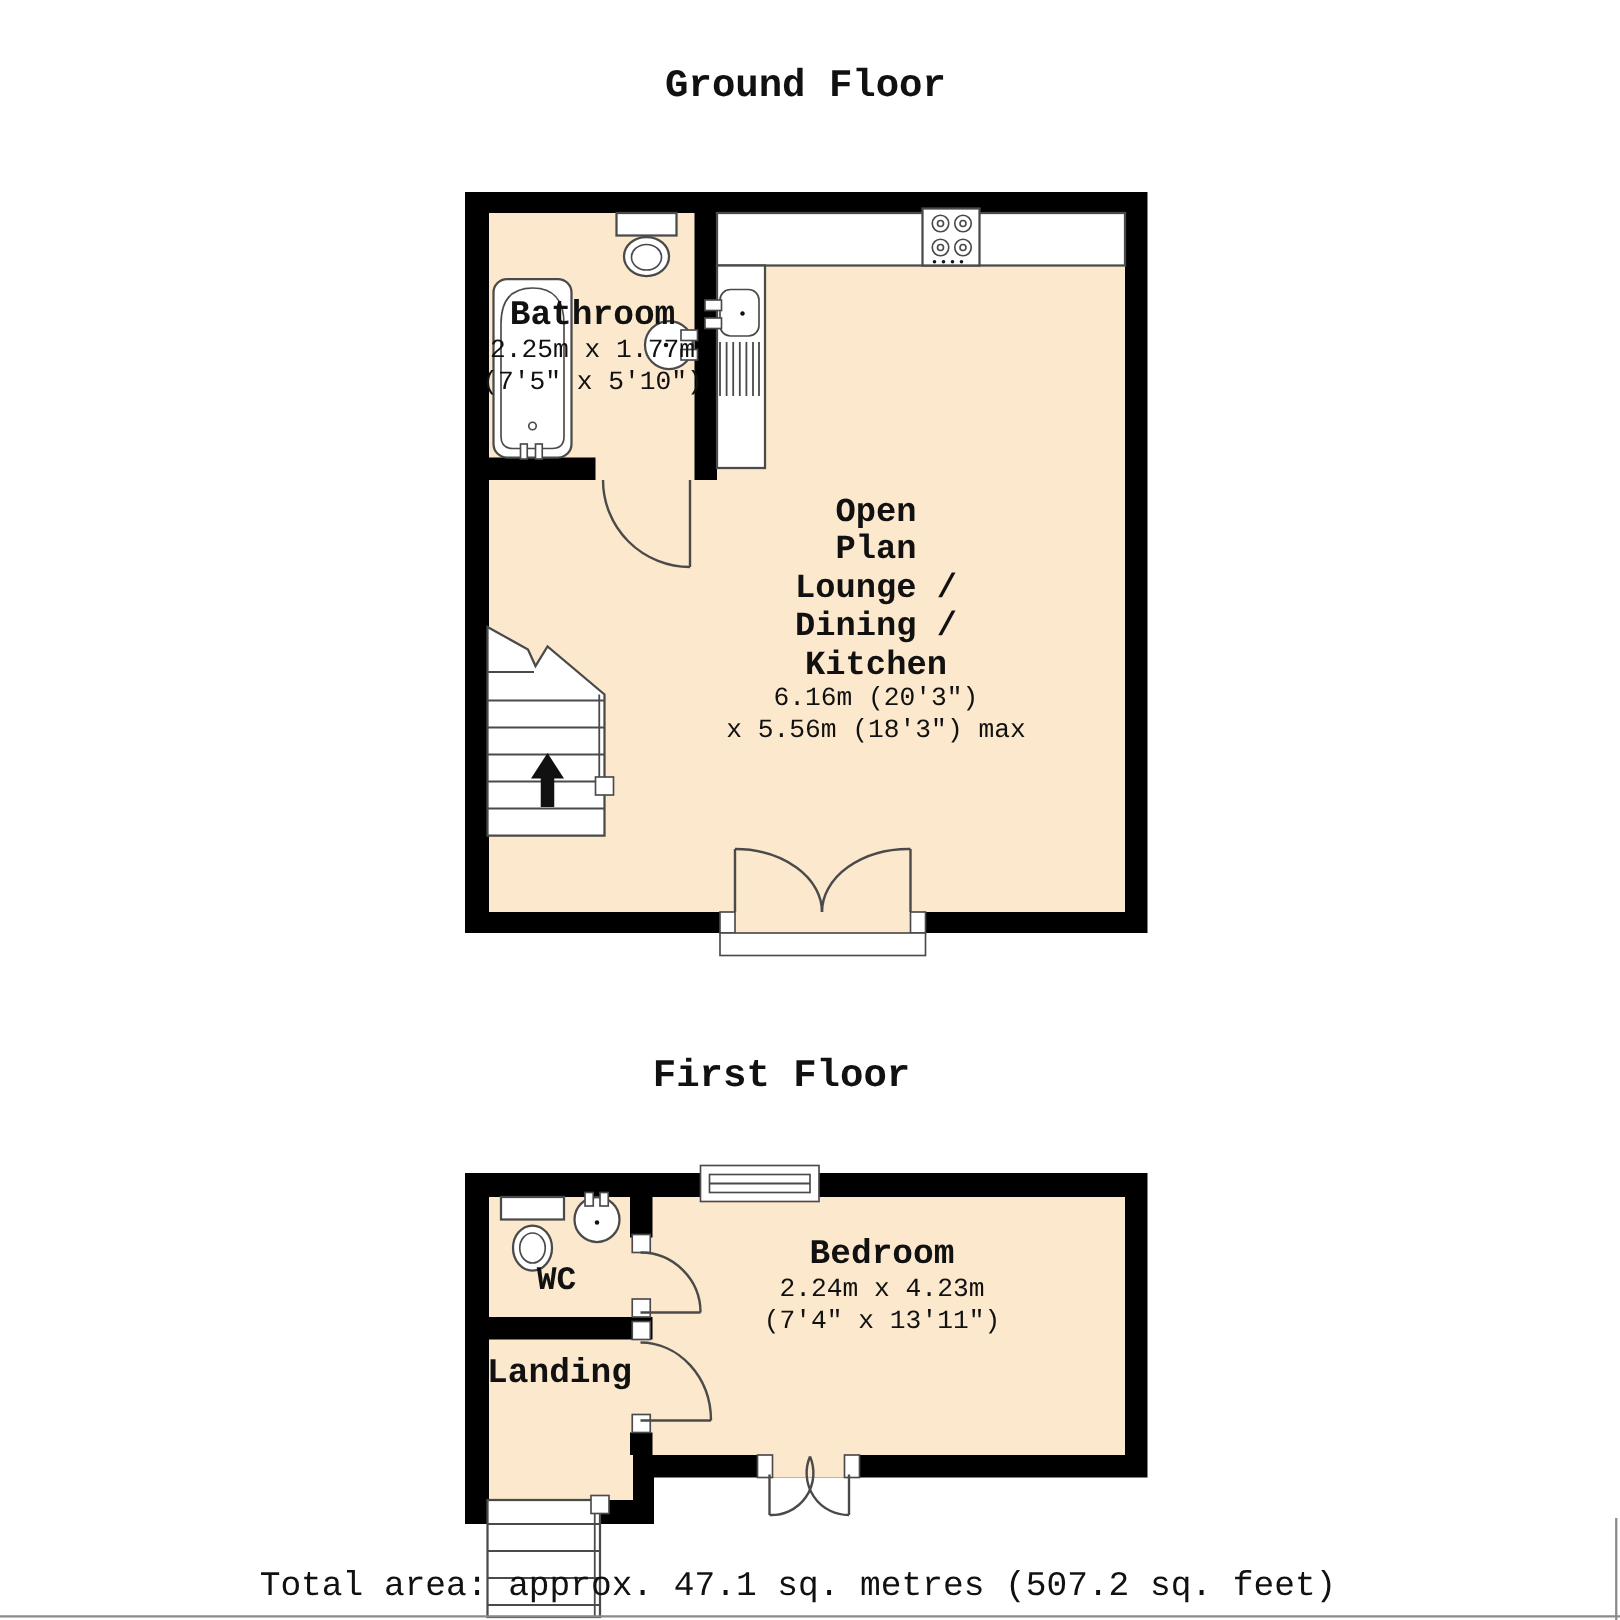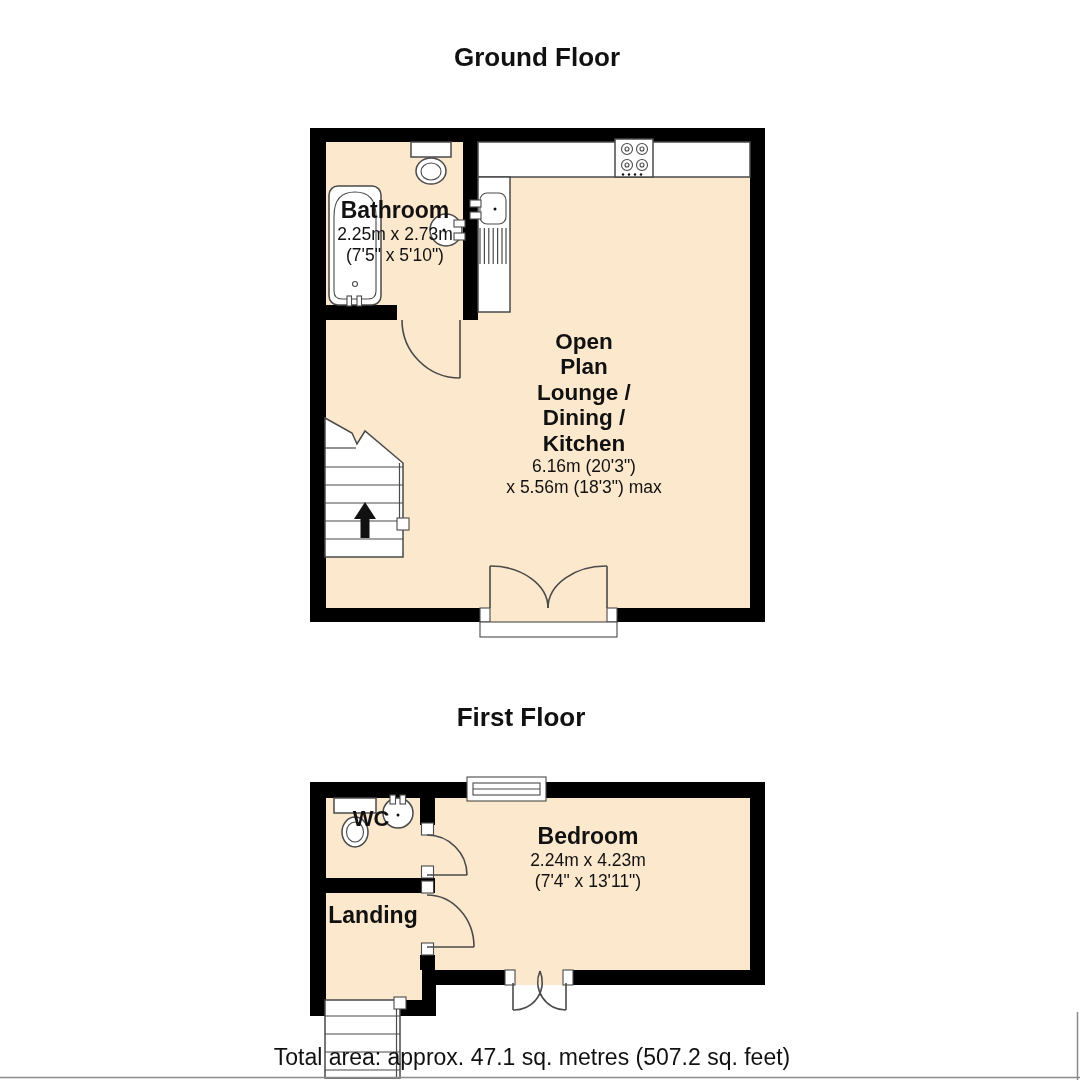--- a/index.html
+++ b/index.html
@@ -1,17 +1,17 @@
 <!DOCTYPE html>
 <html style="--floor: #FBE8CD; --wall: #000000; --stroke: #4A4A4A;"><head>
 <meta charset="utf-8">
 <style>
   html,body{margin:0;padding:0;background:#fff;}
   #canvas{position:relative;width:1080px;height:1080px;background:#fff;overflow:hidden;
-          font-family:Liberation Sans, sans-serif;color:#111;}
+          font-family:Liberation Mono, monospace;color:#111;}
   #plan-svg{position:absolute;left:0;top:0;width:1080px;height:1080px;}
   .wall{fill:var(--wall,#000);}
   .floor{fill:var(--floor,#FBE8CD);}
   .fx{fill:#fff;stroke:var(--stroke,#4a4a4a);stroke-width:1.5;}
   .fxthin{fill:#fff;stroke:var(--stroke,#4a4a4a);stroke-width:1.1;}
   .ln{stroke:var(--stroke,#4a4a4a);stroke-width:1.2;fill:none;}
   .arc{stroke:var(--stroke,#4a4a4a);stroke-width:1.6;fill:none;}
   .blk{fill:#111;}
   .frameln{stroke:#8a8a8a;stroke-width:1.5;}
   .label{position:absolute;transform:translateX(-50%);text-align:center;white-space:nowrap;line-height:1.16;}
@@ -196,37 +196,37 @@
     <g>
       <line class="frameln" x1="0" y1="1077.5" x2="1080" y2="1077.5"></line>
       <line class="frameln" x1="1077.5" y1="1012" x2="1077.5" y2="1080"></line>
     </g>
   </svg>
 
   <div class="label floor-title" style="left:537px;top:42px;">Ground Floor</div>
 
   <div class="label" style="left:395px;top:166px;margin-top:32px;">
     <div class="room-name">Bathroom</div>
-    <div class="dims">2.25m x 2.73m</div>
+    <div class="dims">2.25m x 1.77m</div>
     <div class="dims">(7'5" x 5'10")</div>
   </div>
 
   <div class="label" style="left:584px;top:329px;">
     <div class="openplan-line">Open</div>
     <div class="openplan-line">Plan</div>
     <div class="openplan-line">Lounge /</div>
     <div class="openplan-line">Dining /</div>
     <div class="openplan-line">Kitchen</div>
     <div class="dims">6.16m (20'3")</div>
     <div class="dims">x 5.56m (18'3") max</div>
   </div>
 
   <div class="label floor-title" style="left:521px;top:702px;">First Floor</div>
 
-  <div class="label room-name-sm" style="left:371px;top:806px;text-align:center;">WC</div>
+  <div class="label room-name-sm" style="left:371px;top:841px;text-align:center;">WC</div>
 
   <div class="label room-name" style="left:373px;top:903px;">Landing</div>
 
   <div class="label" style="left:588px;top:824px;">
     <div class="room-name">Bedroom</div>
     <div class="dims">2.24m x 4.23m</div>
     <div class="dims">(7'4" x 13'11")</div>
   </div>
 
   <div class="label total" style="left:532px;top:1044px;">Total area: approx. 47.1 sq. metres (507.2 sq. feet)</div>

